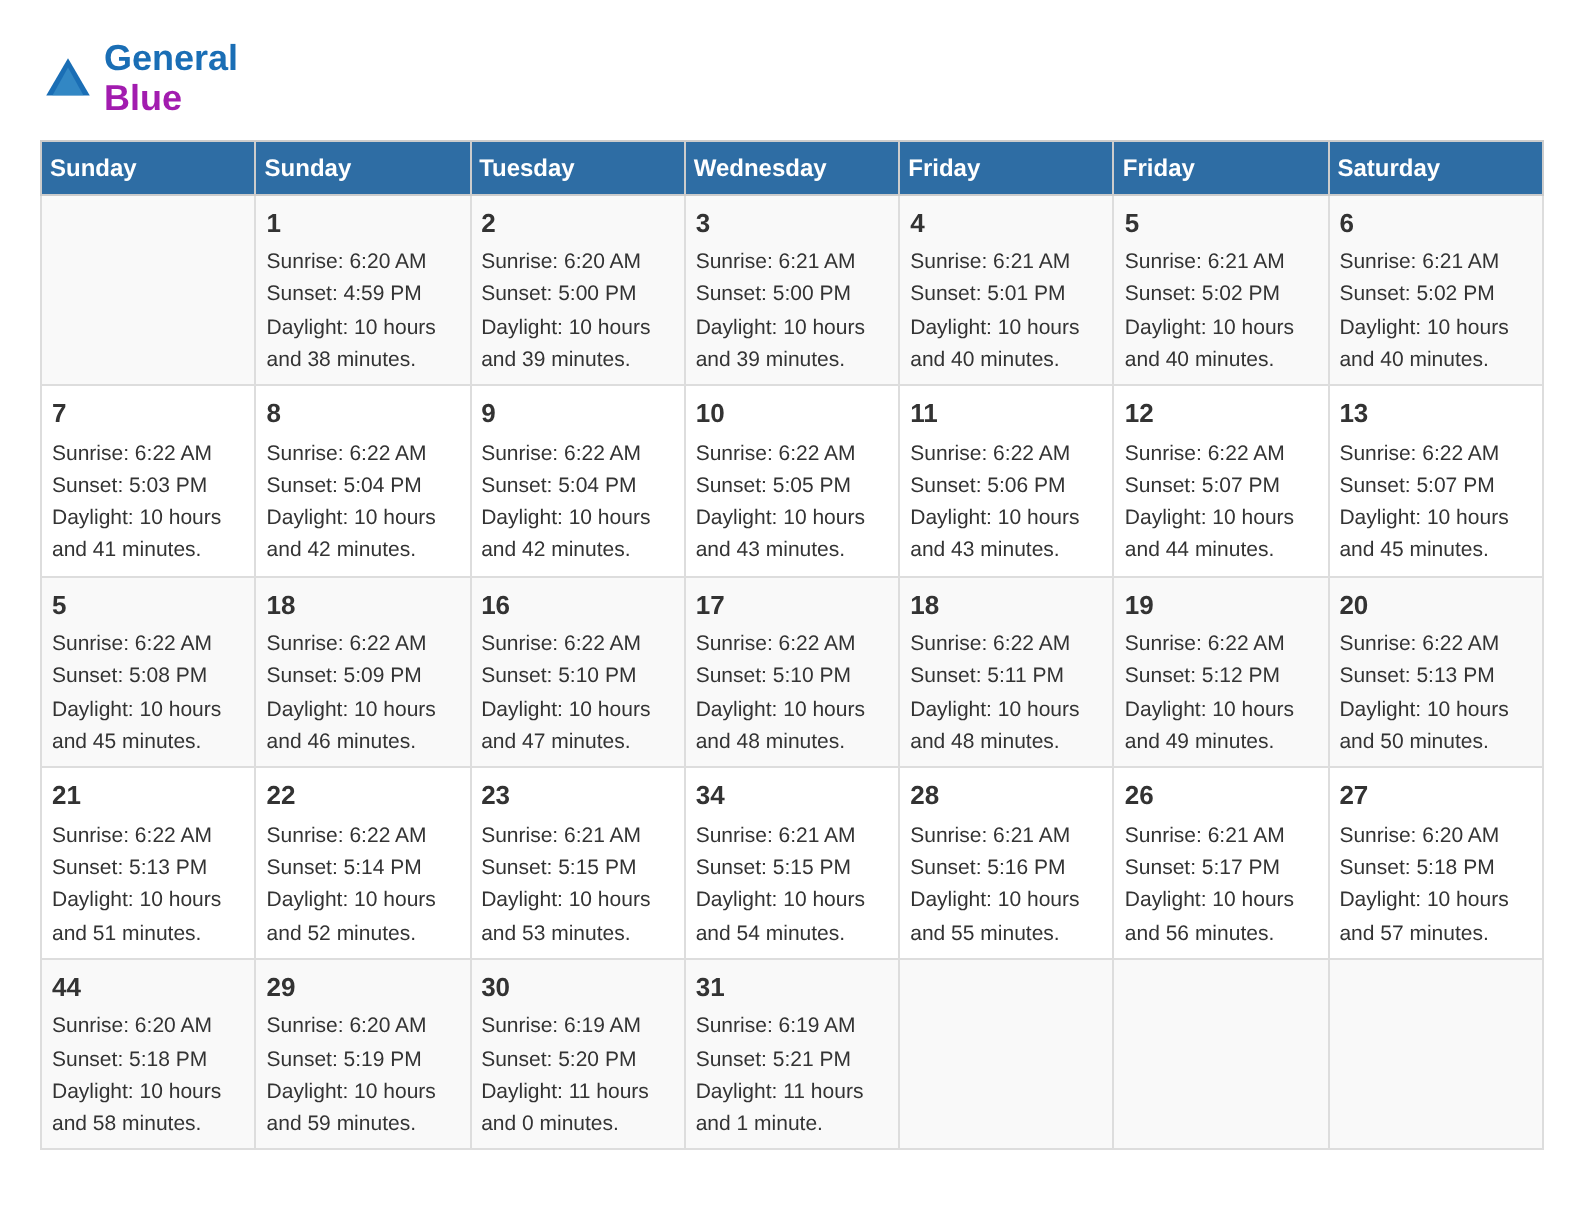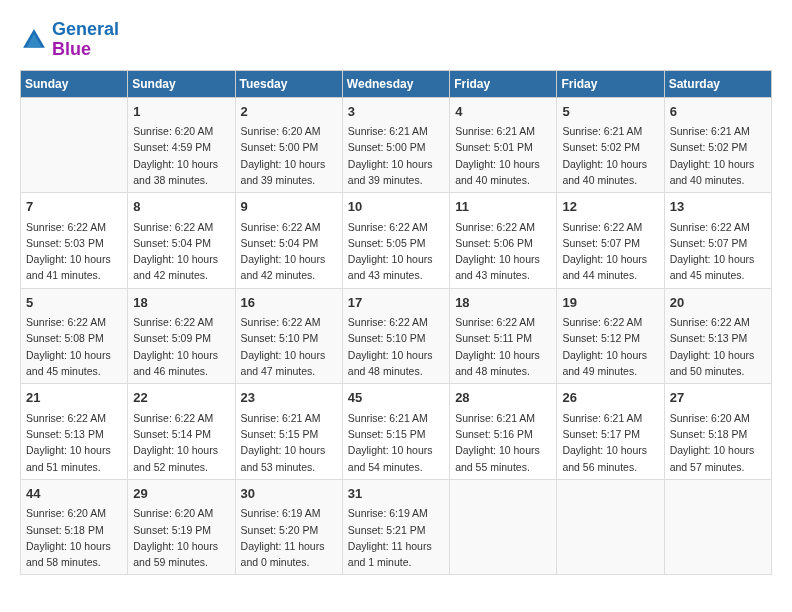--- a/index.html
+++ b/index.html
@@ -279,21 +279,21 @@
 and 52 minutes.</div>
         </td>
         <td>
           <span class="day-number">23</span>
           <div class="day-info" style="white-space: pre-line;">Sunrise: 6:21 AM
 Sunset: 5:15 PM
 Daylight: 10 hours
 and 53 minutes.</div>
         </td>
         <td>
-          <span class="day-number">45</span>
+          <span class="day-number">34</span>
           <div class="day-info" style="white-space: pre-line;">Sunrise: 6:21 AM
 Sunset: 5:15 PM
 Daylight: 10 hours
 and 54 minutes.</div>
         </td>
         <td>
           <span class="day-number">28</span>
           <div class="day-info" style="white-space: pre-line;">Sunrise: 6:21 AM
 Sunset: 5:16 PM
 Daylight: 10 hours

